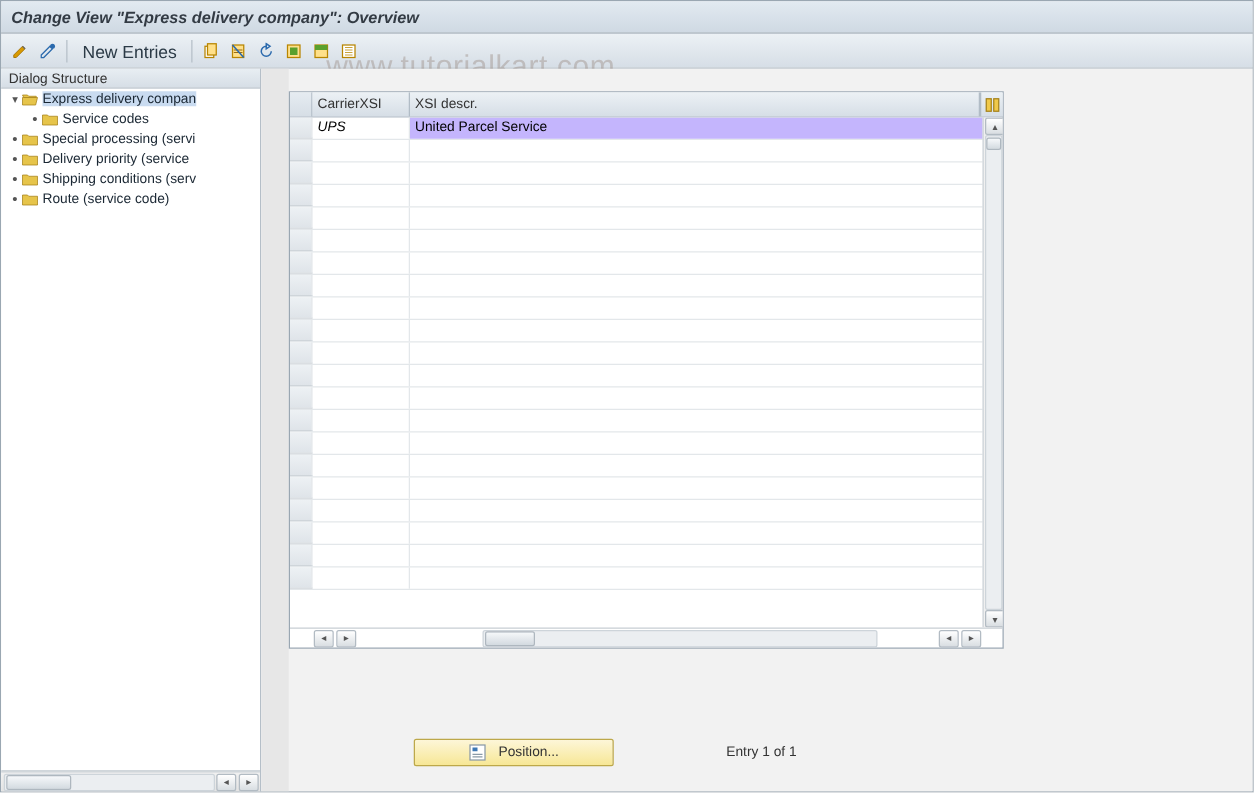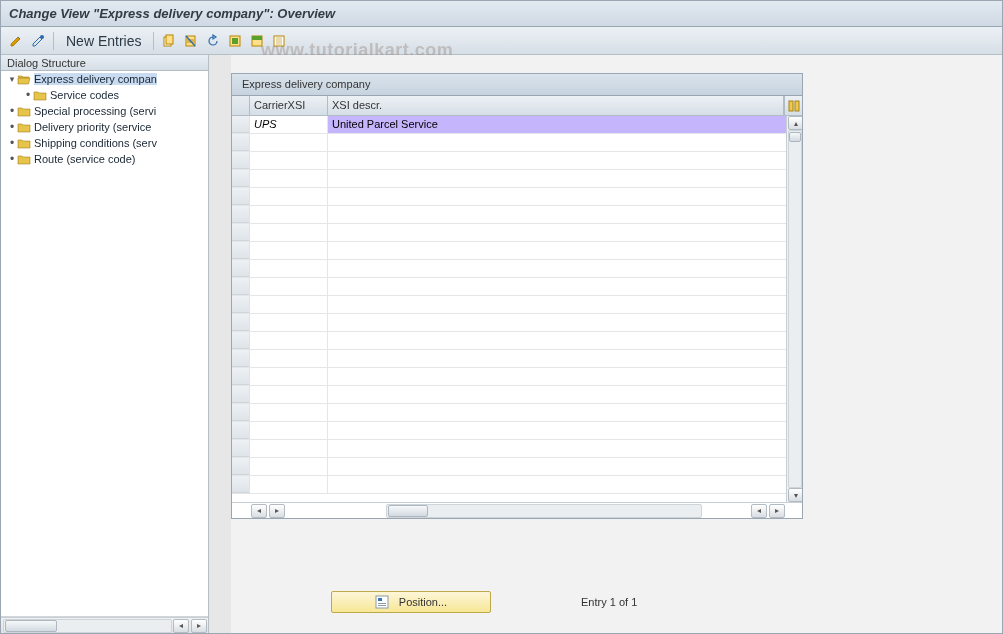--- a/index.html
+++ b/index.html
@@ -26,21 +26,21 @@
   }
   .tb-btn {
     width: 18px; height: 18px; display: inline-flex; align-items: center; justify-content: center;
     border-radius: 2px;
   }
   .tb-text { padding: 2px 6px; cursor: default; }
   .tb-sep { width: 1px; height: 18px; background: #b5bfc8; margin: 0 2px; }
 
   .watermark {
     position: absolute; left: 260px; top: 39px;
-    font-size: 18px; font-weight: bold; color: rgba(140,120,110,0.35);
+    font-size: 24px; font-weight: normal; color: rgba(140,120,110,0.35);
     letter-spacing: 0.5px; pointer-events: none;
   }
 
   .body { flex: 1; display: flex; position: relative; }
 
   
   .tree-panel {
     width: 208px; height: 100%; border-right: 1px solid #b5bfc8;
     display: flex; flex-direction: column;
     background: #f7f7f7;
@@ -247,21 +247,20 @@
           </div>
         <span class="sc-btn">◂</span>
         <span class="sc-btn">▸</span>
       </div>
     </div>
 
     <div class="content">
       <div class="gray-gap"></div>
 
       <div class="grid-box">
-        <div class="grid-title">Express delivery company</div>
 
         <div class="grid-cols">
           <div class="col-rowsel"></div>
           <div class="col-head col1">CarrierXSI</div>
           <div class="col-head col2">XSI descr.</div>
           <div class="col-config">
             <svg width="12" height="12">
                 <rect x="1" y="1" width="4" height="10" fill="#f0c94a" stroke="#a6821a"></rect>
                 <rect x="7" y="1" width="4" height="10" fill="#f0c94a" stroke="#a6821a"></rect>
               </svg>

